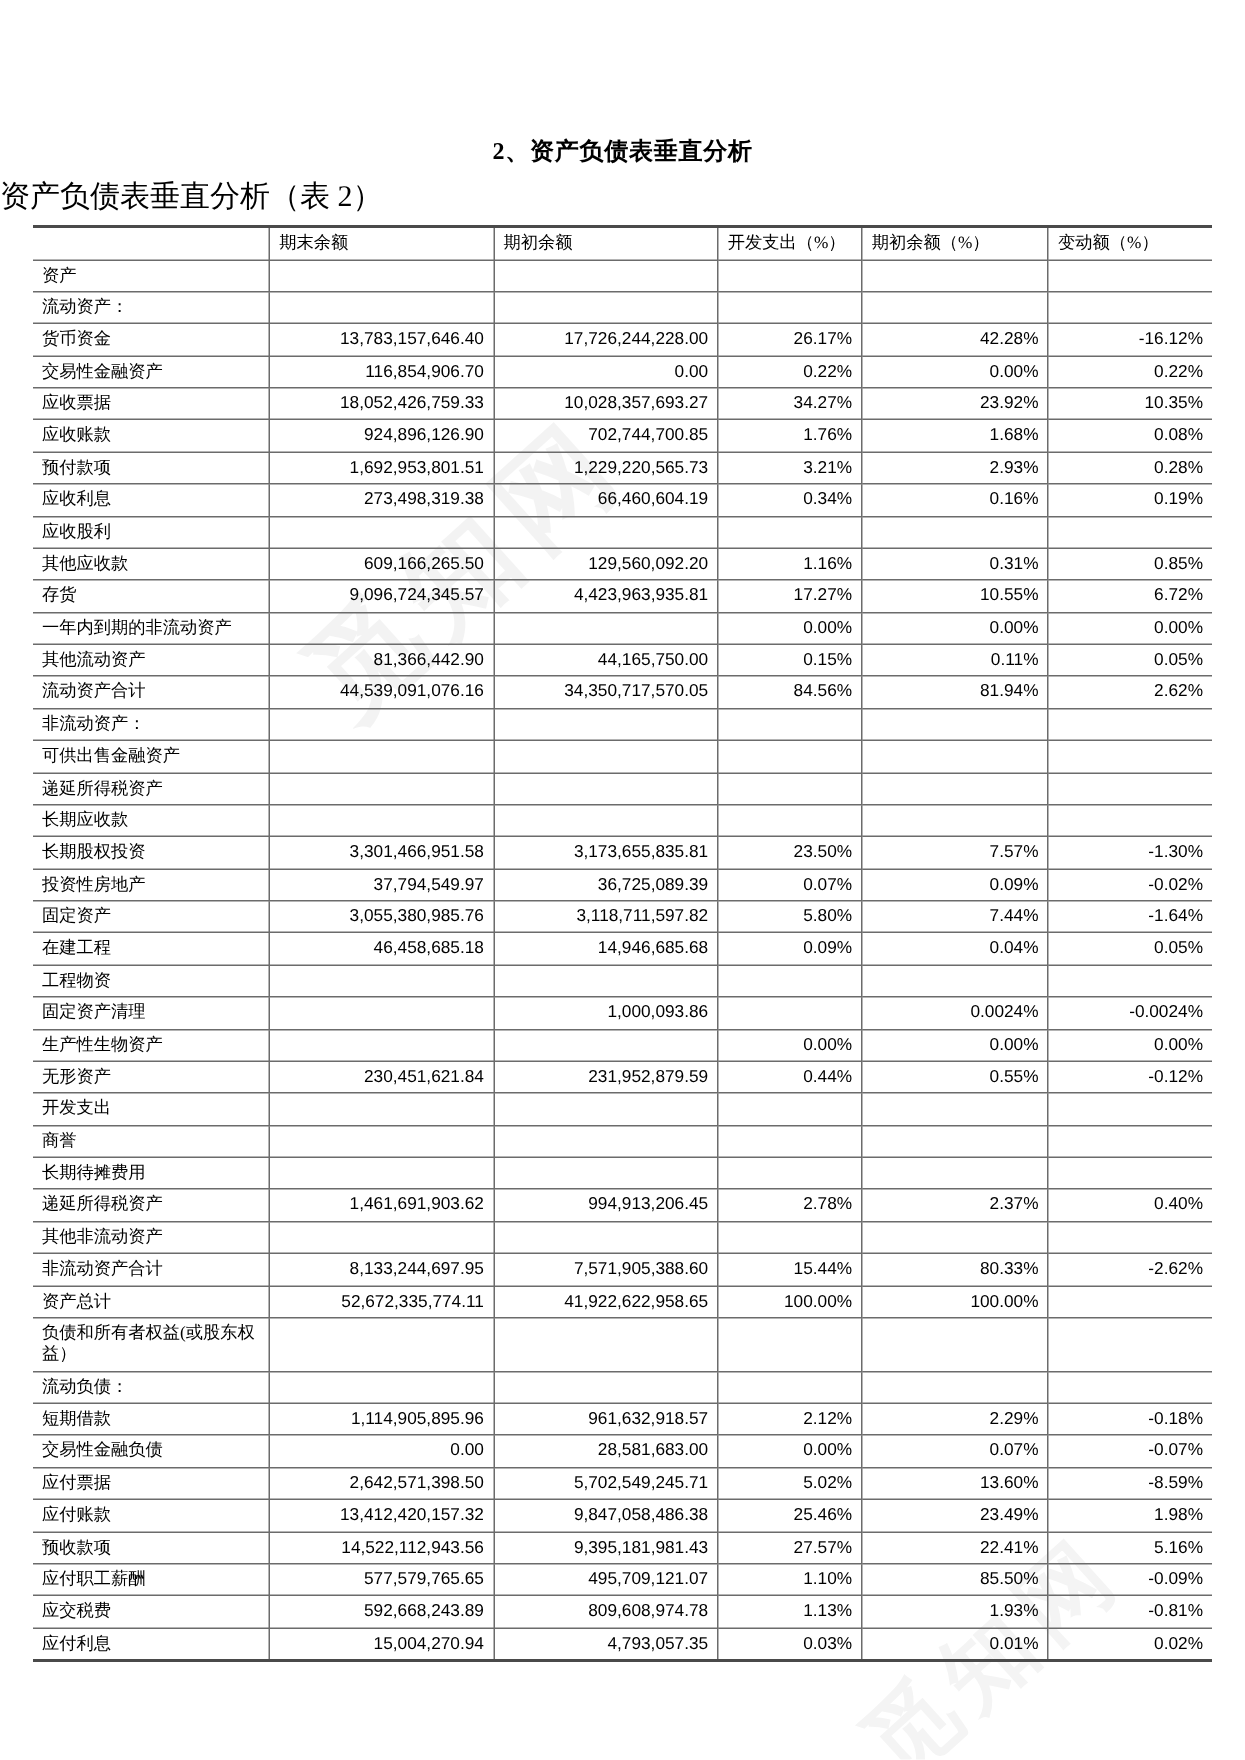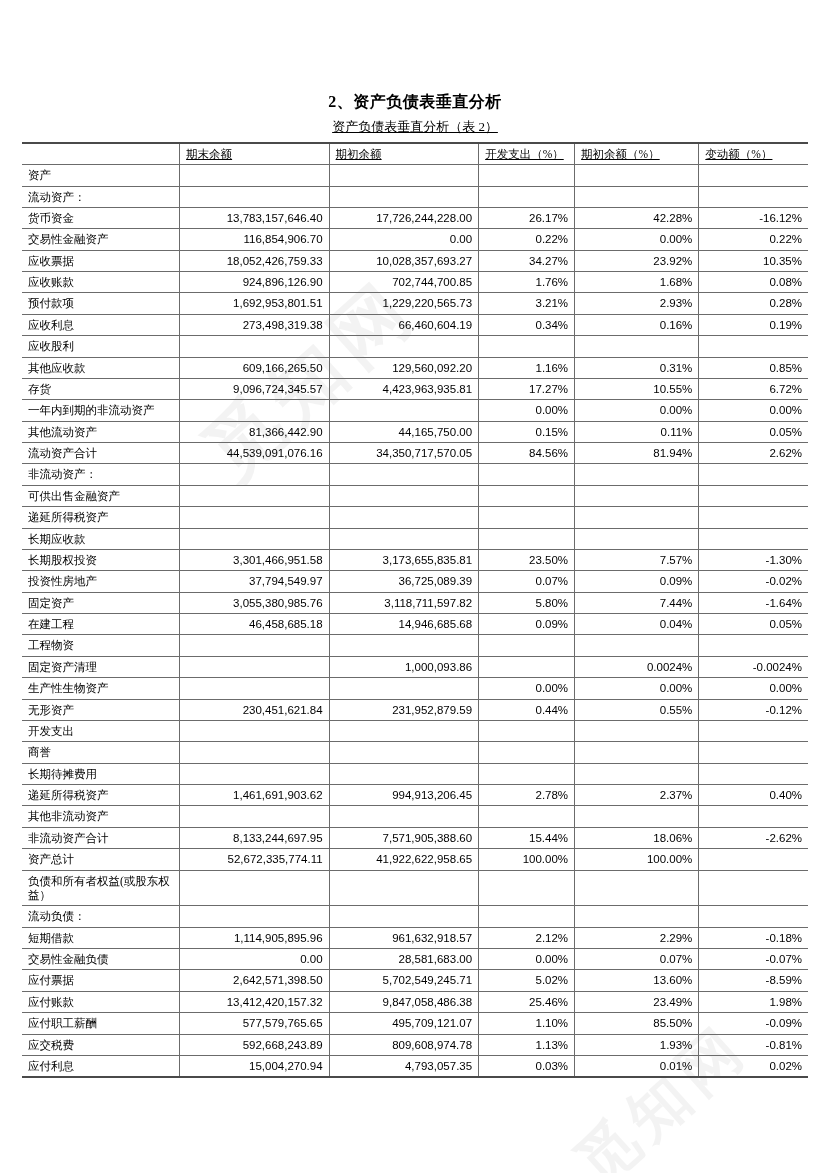--- a/index.html
+++ b/index.html
@@ -55,27 +55,26 @@
   }
   #main-title {
     text-align: center;
     font-size: 16px;
     font-weight: bold;
     letter-spacing: 0.5px;
     padding-top: 92px;
     line-height: 1.2;
   }
   #sub-title {
-    text-align: center;
-    font-size: 13px;
+    text-align: left;
+    font-size: 20px;
     font-weight: normal;
     padding-top: 8px;
     padding-bottom: 7px;
     line-height: 1.2;
-    text-decoration: underline;
   }
 
   
   #table-wrap {
     padding: 0 22px;
   }
   table.fin {
     border-collapse: collapse;
     width: 786px;
     table-layout: fixed;
@@ -108,21 +107,21 @@
   table.fin tr.hdr th:first-child {
     border-left: none;
   }
   table.fin tr.hdr th:last-child {
     border-right: none;
   }
   table.fin tbody tr td:first-child { border-left: none; }
   table.fin tbody tr td:last-child  { border-right: none; }
 
   th.h-label { text-align: left; }
-  th.h-col   { text-align: left; font-size: 11.5px; text-decoration: underline; }
+  th.h-col   { text-align: left; font-size: 11.5px; }
 
   td.lbl { text-align: left; white-space: normal; }
   td.num { text-align: right; font-family: "Liberation Sans", sans-serif; font-size: 11.5px; }
   td.pct { text-align: right; font-family: "Liberation Sans", sans-serif; font-size: 11.5px; }
 
   tr.tall td { height: 34px; }
 </style>
 </head>
 <body>
 
@@ -403,21 +402,21 @@
             <td class="num"></td>
             <td class="pct"></td>
             <td class="pct"></td>
             <td class="pct"></td>
           </tr>
           <tr>
             <td class="lbl">非流动资产合计</td>
             <td class="num">8,133,244,697.95</td>
             <td class="num">7,571,905,388.60</td>
             <td class="pct">15.44%</td>
-            <td class="pct">18.06%</td>
+            <td class="pct">80.33%</td>
             <td class="pct">-2.62%</td>
           </tr>
           <tr>
             <td class="lbl">资产总计</td>
             <td class="num">52,672,335,774.11</td>
             <td class="num">41,922,622,958.65</td>
             <td class="pct">100.00%</td>
             <td class="pct">100.00%</td>
             <td class="pct"></td>
           </tr>
@@ -463,20 +462,28 @@
           </tr>
           <tr>
             <td class="lbl">应付账款</td>
             <td class="num">13,412,420,157.32</td>
             <td class="num">9,847,058,486.38</td>
             <td class="pct">25.46%</td>
             <td class="pct">23.49%</td>
             <td class="pct">1.98%</td>
           </tr>
           <tr>
+            <td class="lbl">预收款项</td>
+            <td class="num">14,522,112,943.56</td>
+            <td class="num">9,395,181,981.43</td>
+            <td class="pct">27.57%</td>
+            <td class="pct">22.41%</td>
+            <td class="pct">5.16%</td>
+          </tr>
+          <tr>
             <td class="lbl">应付职工薪酬</td>
             <td class="num">577,579,765.65</td>
             <td class="num">495,709,121.07</td>
             <td class="pct">1.10%</td>
             <td class="pct">85.50%</td>
             <td class="pct">-0.09%</td>
           </tr>
           <tr>
             <td class="lbl">应交税费</td>
             <td class="num">592,668,243.89</td>

